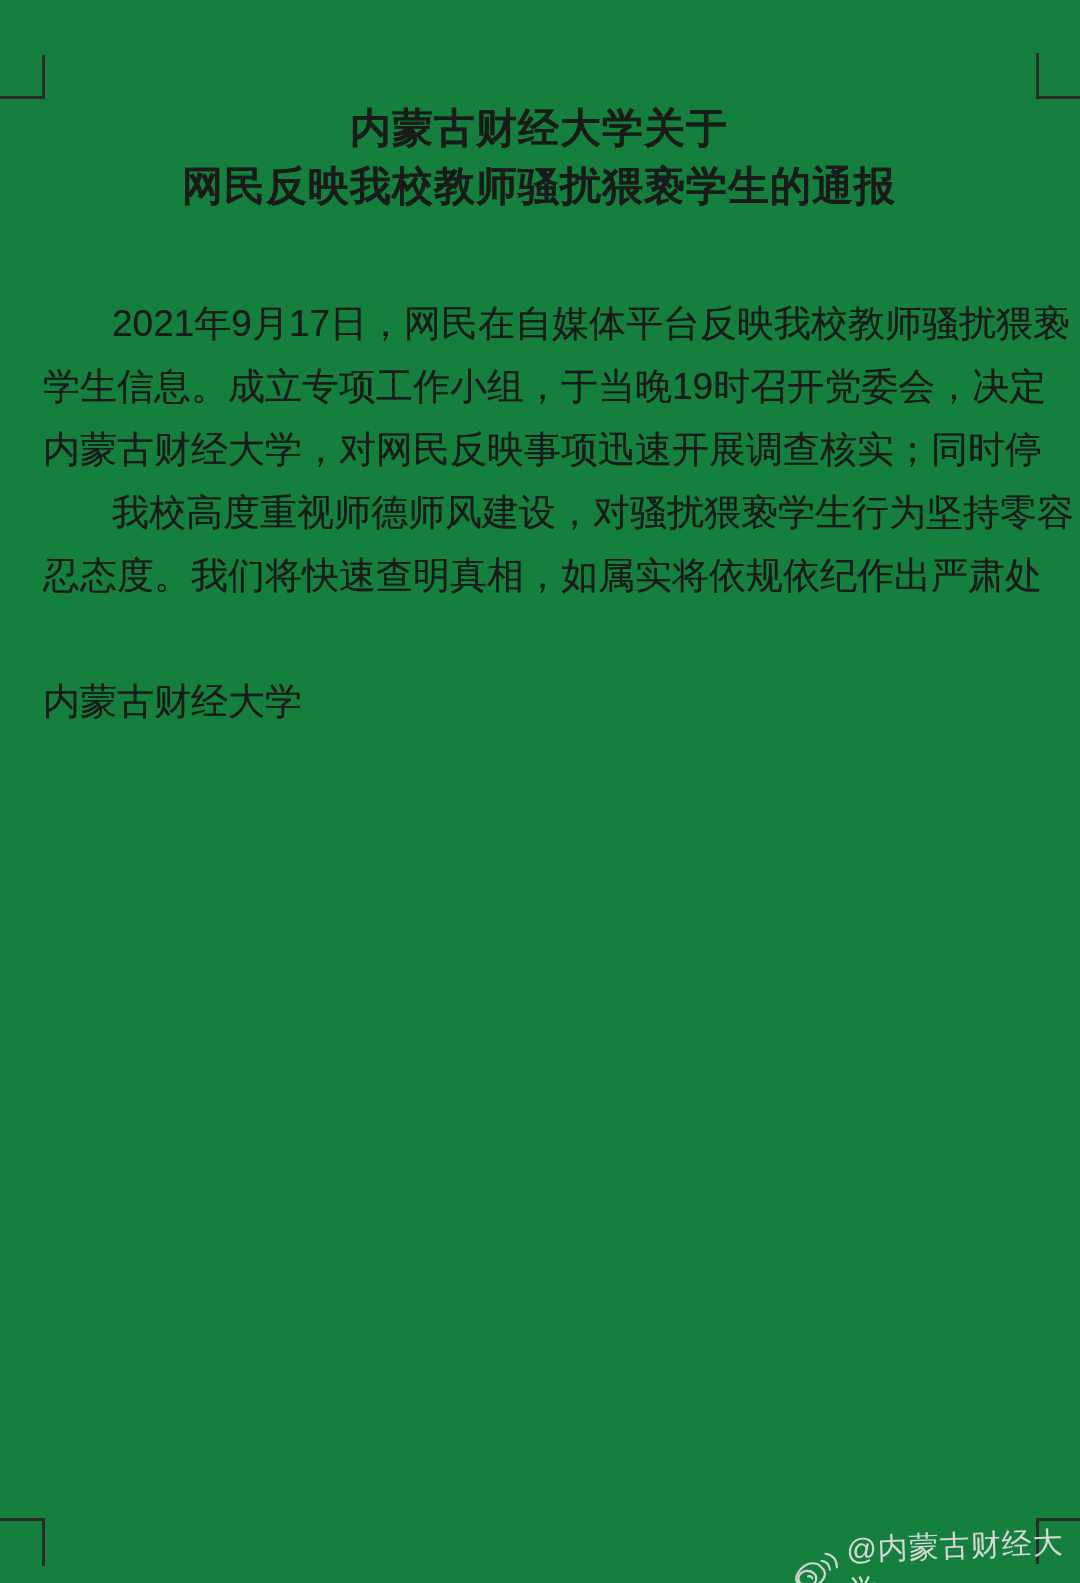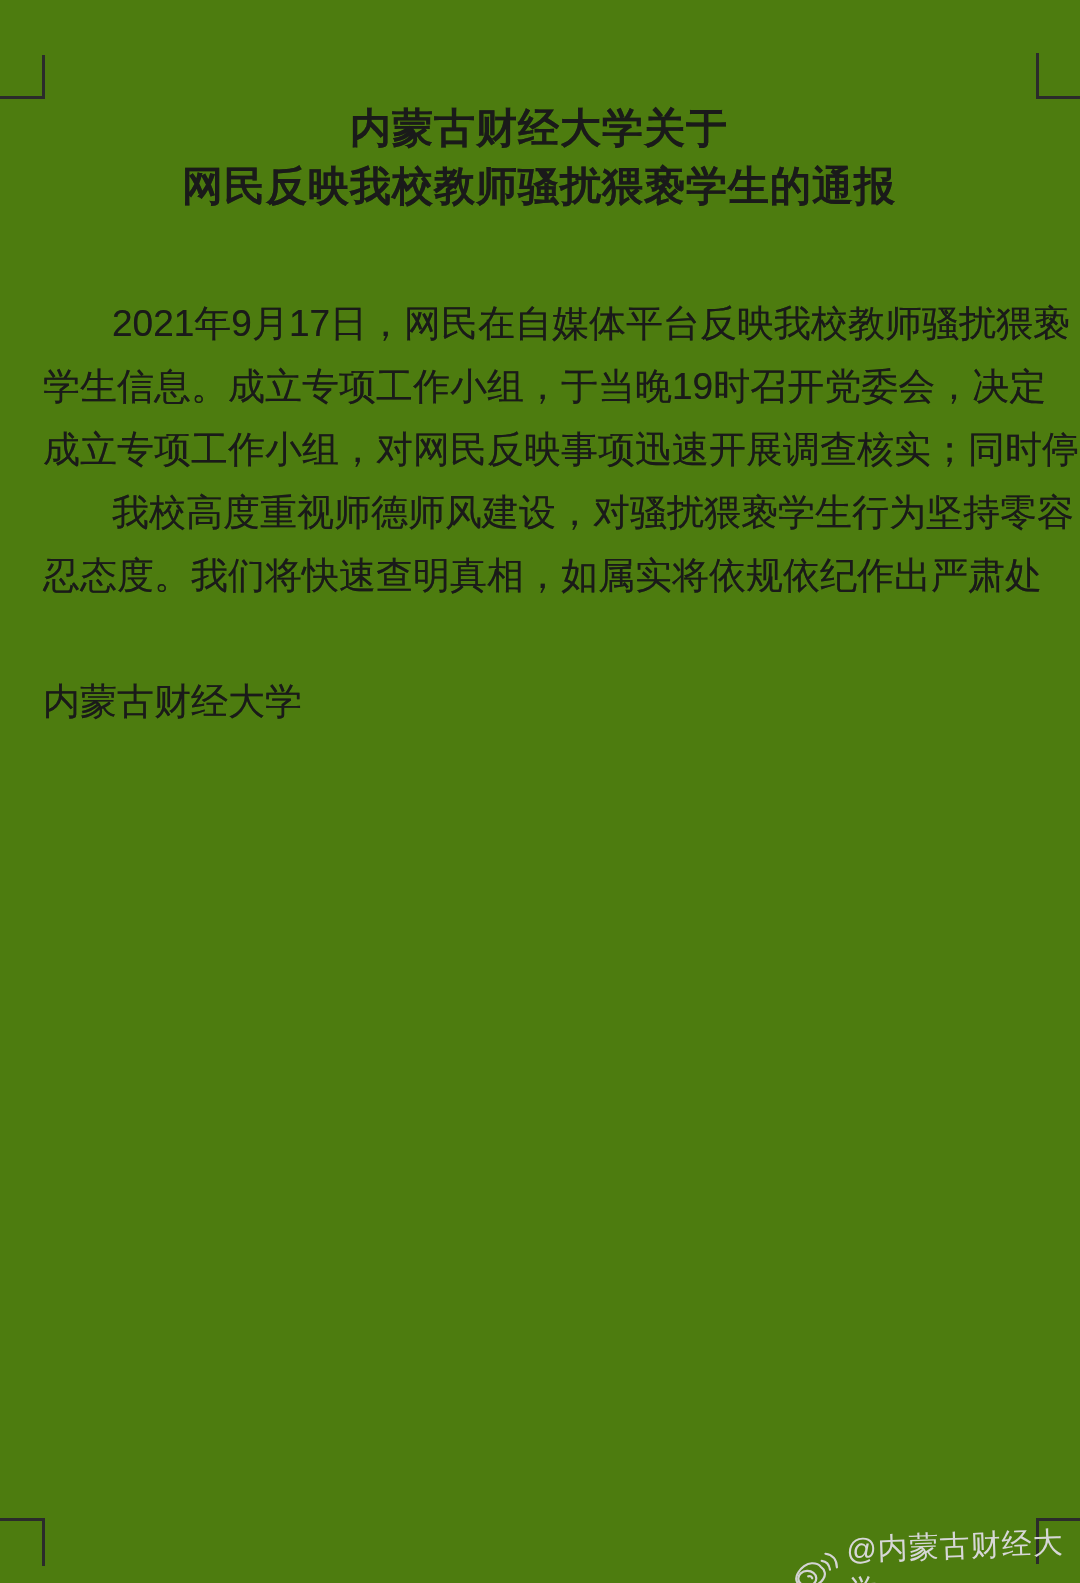--- a/index.html
+++ b/index.html
@@ -1,20 +1,20 @@
 <!DOCTYPE html>
 <html><head>
 <meta charset="utf-8">
 <style>
   html,body{margin:0;padding:0;background:#e9e9e9;}
   .page{
     position:relative;
     width:1080px;height:1583px;
     margin:0 auto;
-    background:#4d7c0f;
+    background:#15803d;
     overflow:hidden;
     font-family:"Liberation Sans","DejaVu Sans",sans-serif;
     color:#1a1a1a;
   }
   
   .mark{position:absolute;border:0 solid #2b2b2b;}
   .mark.tl{left:0;top:55px;width:42px;height:41px;border-right-width:3px;border-bottom-width:3px;}
   .mark.tr{left:1036px;top:53px;width:41px;height:43px;border-left-width:3px;border-bottom-width:3px;}
   .mark.bl{left:0;top:1518px;width:42px;height:45px;border-right-width:3px;border-top-width:3px;}
   .mark.br{left:1036px;top:1518px;width:41px;height:43px;border-left-width:3px;border-top-width:3px;}
@@ -64,21 +64,21 @@
 
   <div class="title-block">
     <div>内蒙古财经大学关于</div>
     <div>网民反映我校教师骚扰猥亵学生的通报</div>
   </div>
 
   <div class="body-block">
     <div>
       <div class="line indent">2021年9月17日，网民在自媒体平台反映我校教师骚扰猥亵</div>
       <div class="line">学生信息。成立专项工作小组，于当晚19时召开党委会，决定</div>
-      <div class="line">成立专项工作小组，对网民反映事项迅速开展调查核实；同时停</div>
+      <div class="line">内蒙古财经大学，对网民反映事项迅速开展调查核实；同时停</div>
     </div>
     <div>
       <div class="line indent">我校高度重视师德师风建设，对骚扰猥亵学生行为坚持零容</div>
       <div class="line">忍态度。我们将快速查明真相，如属实将依规依纪作出严肃处</div>
     </div>
 
     <div class="signature">
       <div>内蒙古财经大学</div>
     </div>
   </div>

